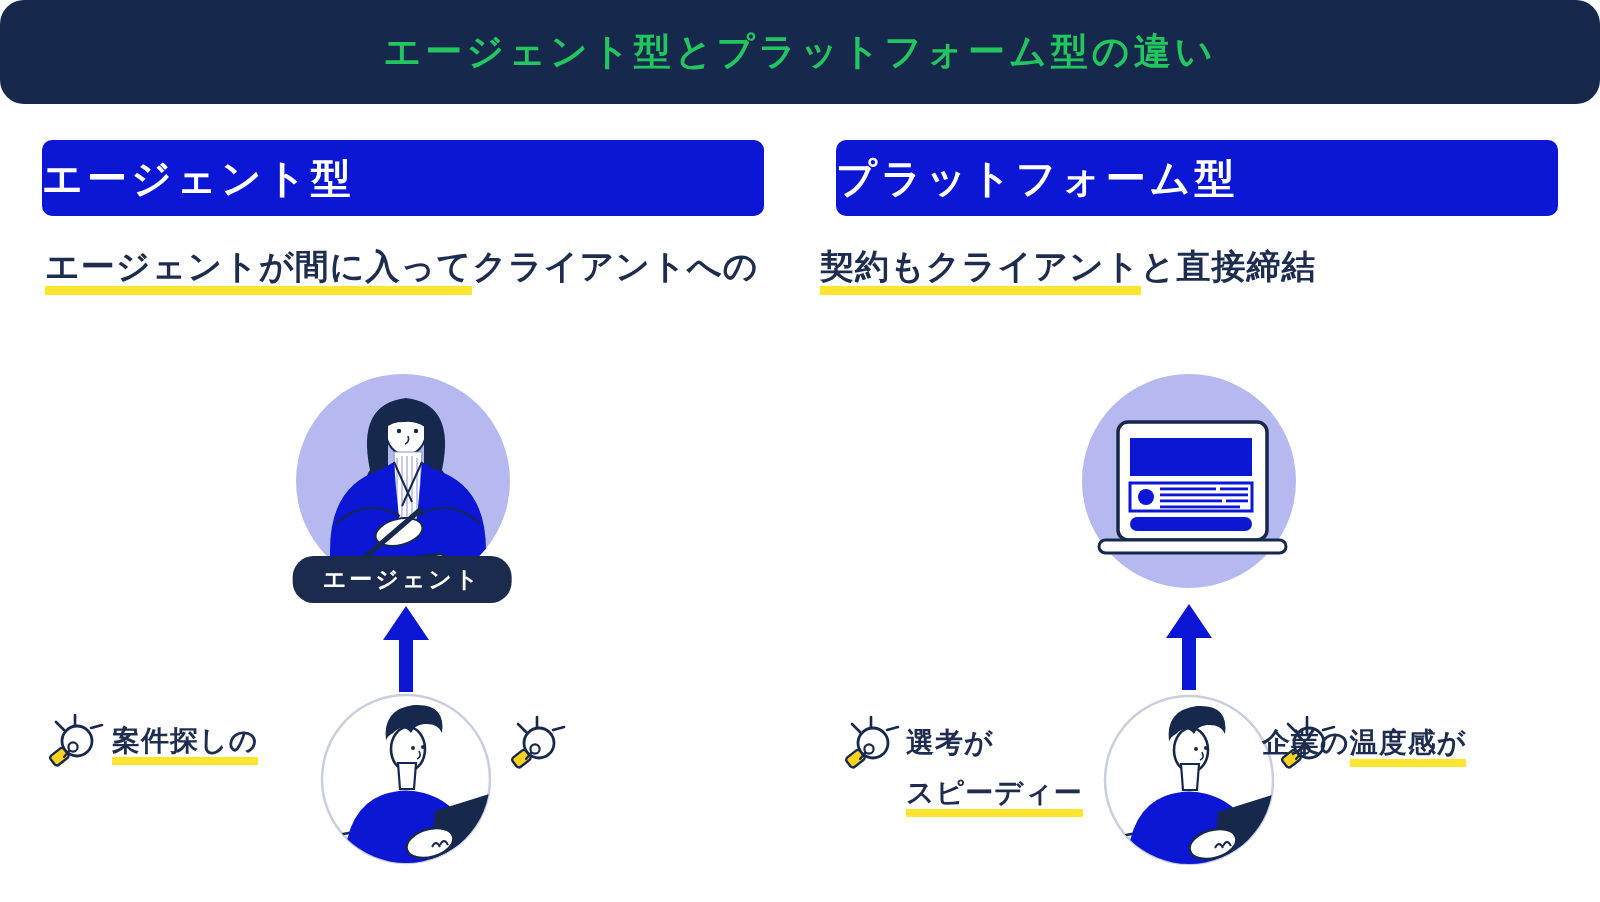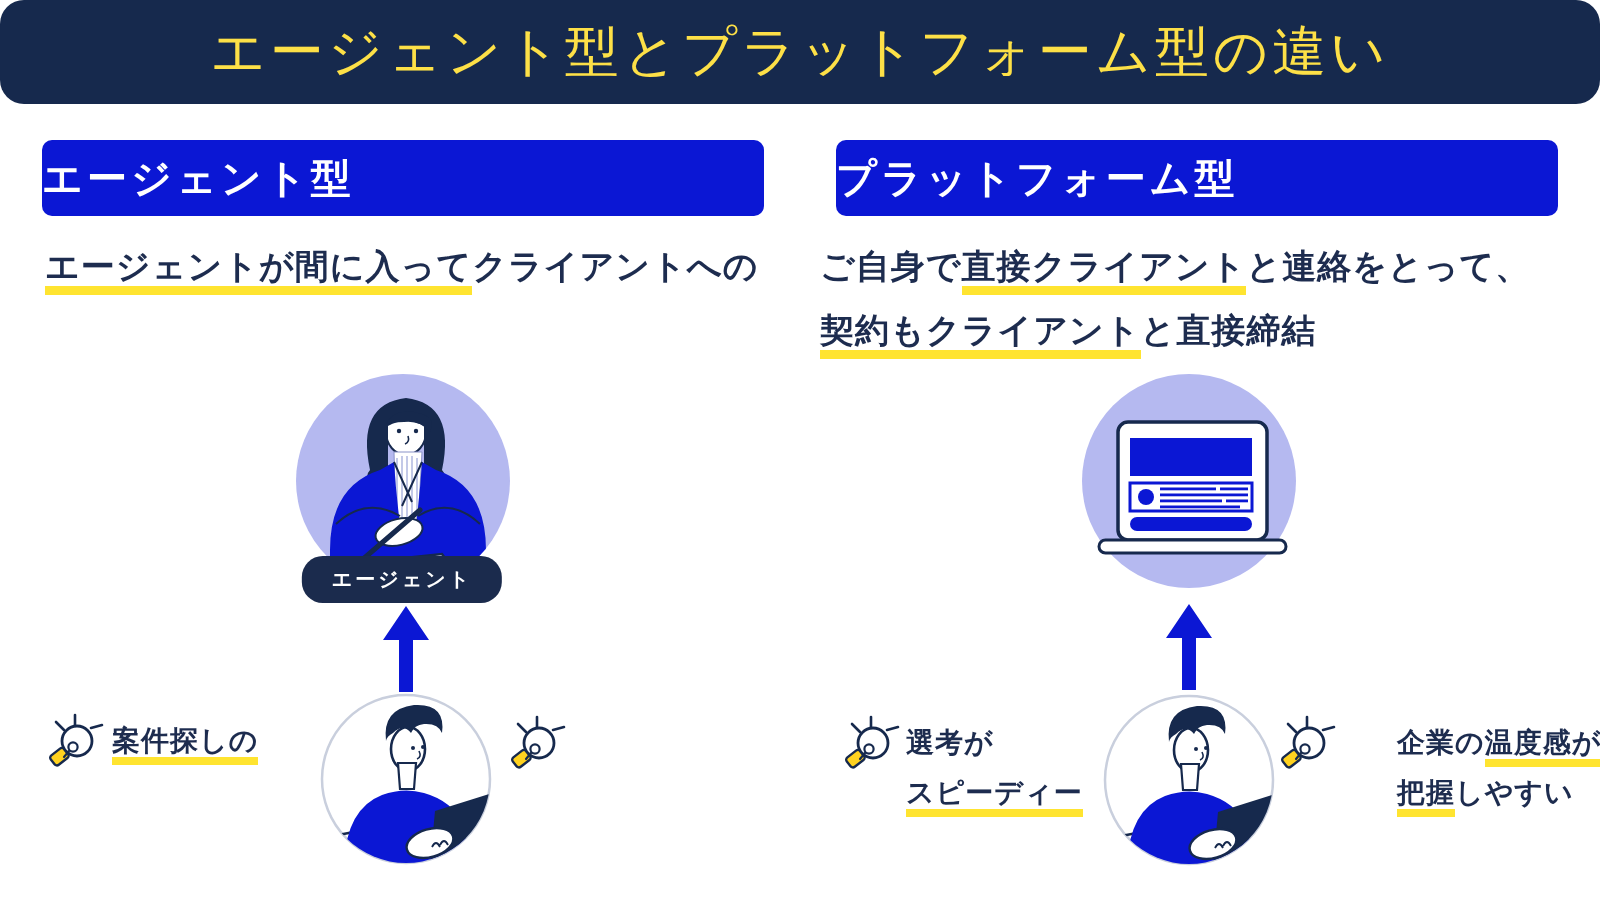--- a/index.html
+++ b/index.html
@@ -13,21 +13,21 @@
   }
   *{margin:0;padding:0;box-sizing:border-box;}
   body{background:#fff;font-family:"Liberation Sans","DejaVu Sans",sans-serif;}
   .canvas{position:relative;width:1600px;height:902px;background:#fff;overflow:hidden;color:var(--ink);}
 
   .title-bar{
     position:absolute;left:0;top:0;width:1600px;height:104px;
     background:var(--navy);border-radius:24px;
     display:flex;align-items:center;justify-content:center;
   }
-  .title-bar h1{color:#fde047;font-size:54px;font-weight:400;letter-spacing:4px;}
+  .title-bar h1{color:#22c55e;font-size:37px;font-weight:700;letter-spacing:4px;}
 
   .hdr{
     position:absolute;top:140px;width:722px;height:76px;background:var(--blue);
     border-radius:10px;display:flex;align-items:center;justify-content:flex-start;
     color:#fff;font-size:40px;font-weight:800;letter-spacing:4px;
   }
   .hdr.left{left:42px;}
   .hdr.right{left:836px;}
 
   .desc{position:absolute;top:234px;width:730px;font-size:34px;line-height:64px;font-weight:600;letter-spacing:1px;}
@@ -36,42 +36,42 @@
   .hl{font-weight:800;border-bottom:9px solid var(--yellow);padding-bottom:1px;margin-top:8px;}
 
   .illo{position:absolute;width:214px;height:214px;}
   .illo.agent{left:296px;top:374px;}
   .illo.platform{left:1082px;top:374px;}
 
   .badge{
     position:absolute;left:402px;top:556px;transform:translateX(-50%);
     background:var(--badge);color:#fff;border-radius:21px;height:47px;
     display:flex;align-items:center;justify-content:center;
-    padding:0 30px;font-size:20px;font-weight:600;letter-spacing:3px;white-space:nowrap;
+    padding:0 30px;font-size:23px;font-weight:600;letter-spacing:3px;white-space:nowrap;
   }
 
   .arrow{position:absolute;width:46px;height:86px;}
   .arrow.left{left:383px;top:606px;}
   .arrow.right{left:1166px;top:604px;}
 
   .person{position:absolute;width:172px;height:172px;}
   .person.left{left:320px;top:693px;}
   .person.right{left:1103px;top:694px;}
 
   .bulb{position:absolute;width:66px;height:66px;}
   .bulb.b1{left:42px;top:710px;}
   .bulb.b2{left:504px;top:712px;}
   .bulb.b3{left:838px;top:712px;}
   .bulb.b4{left:1274px;top:712px;}
 
   .benefit{position:absolute;font-size:28px;line-height:50px;font-weight:600;letter-spacing:1px;white-space:nowrap;}
   .benefit.t1{left:112px;top:716px;}
   .benefit.t2{left:572px;top:718px;}
   .benefit.t3{left:906px;top:718px;}
-  .benefit.t4{left:1397px;top:718px;}
+  .benefit.t4{left:1262px;top:718px;text-align:right;}
   .benefit .hl{border-bottom-width:8px;}
 </style>
 </head>
 <body>
 
 <div class="canvas">
 
   <header class="title-bar">
     <h1>エージェント型とプラットフォーム型の違い</h1>
   </header>
@@ -81,21 +81,20 @@
   </div>
   <div class="hdr right">
     <span>プラットフォーム型</span>
   </div>
 
   <div class="desc left">
     <div><span class="hl">エージェントが間に入って</span><span>クライアントへの</span></div>
   </div>
 
   <div class="desc right">
-    <div><span>ご自身で</span><span class="hl">直接クライアント</span><span>と連絡をとって、</span></div>
     <div><span class="hl">契約もクライアント</span><span>と直接締結</span></div>
   </div>
 
   <svg class="illo agent" viewBox="0 0 214 214">
     <defs>
         <clipPath id="clipA">
           <circle cx="107" cy="107" r="107"></circle>
         </clipPath>
       </defs>
     <circle cx="107" cy="107" r="107" style="fill:var(--lavender)"></circle>
@@ -247,16 +246,15 @@
   </div>
 
 
   <div class="benefit t3">
     <div><span>選考が</span></div>
     <div><span class="hl">スピーディー</span></div>
   </div>
 
   <div class="benefit t4">
     <div><span>企業の</span><span class="hl">温度感が</span></div>
-    <div><span class="hl">把握</span><span>しやすい</span></div>
   </div>
 
 </div>
 
 </body></html>

